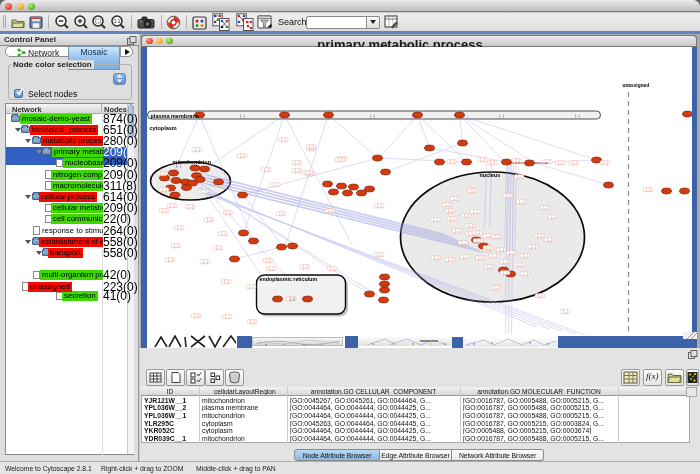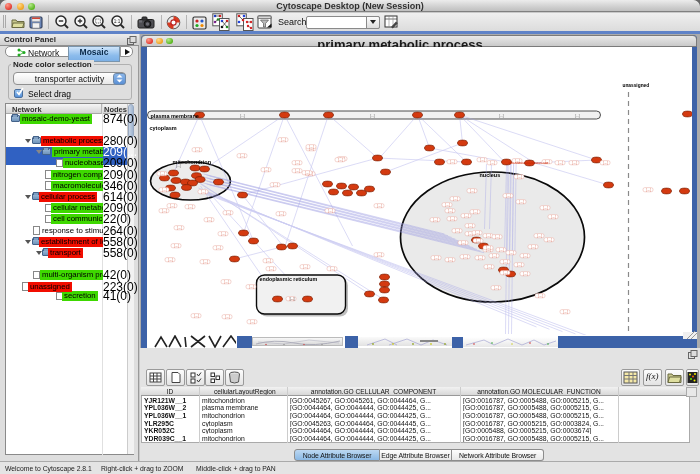--- a/index.html
+++ b/index.html
@@ -25,21 +25,20 @@
 .cell{position:absolute;font-size:6.8px;color:#111;white-space:nowrap;overflow:hidden}
 .statusbar{left:0;top:461px;width:700px;height:13px;background:#e4e4e4;border-top:1px solid #aaa}
 .stxt{top:464.5px;font-size:6.8px;color:#1a1a1a}
 .seg{position:absolute;top:0;height:12px;border:1px solid #8c8c8c;border-left:none;font-size:6.9px;letter-spacing:-0.1px;text-align:center;line-height:12px;color:#111;background:linear-gradient(#fdfdfd,#e8e8e8)}
 </style></head><body>
 <div class="app">
 <div class="abs titlebar"></div>
 <div class="abs tl" style="left:5px;background:radial-gradient(circle at 35% 30%,#ff9a8a,#e33a30 70%)"></div>
 <div class="abs tl" style="left:17px;background:radial-gradient(circle at 35% 30%,#ffd98a,#efa321 70%)"></div>
 <div class="abs tl" style="left:28px;background:radial-gradient(circle at 35% 30%,#b5e889,#58b620 70%)"></div>
-<div class="abs apptitle">Cytoscape Desktop (New Session)</div>
 <div class="abs toolbar"></div>
 <div class="abs" style="left:3px;top:15px;width:1px;height:13px;background:#aaa"></div>
 <div class="abs" style="left:5px;top:15px;width:1px;height:13px;background:#aaa"></div>
 <svg class="abs" style="left:11px;top:16px" width="14" height="13" viewBox="0 0 14 13">
       <path d="M1 4 L5 4 L6 5.5 L13 5.5 L13 11.5 L1 11.5 Z" fill="#c9c98e" stroke="#6a6a40" stroke-width="1"></path>
       <path d="M2 7 L13 7 L11.6 11.5 L1 11.5 Z" fill="#dede9f" stroke="#6a6a40" stroke-width="1"></path>
     </svg>
 <svg class="abs" style="left:29px;top:16px" width="14" height="13" viewBox="0 0 14 13">
       <rect x="1" y="1" width="12" height="11" rx="1" fill="#6a86b8" stroke="#27334f"></rect>
       <rect x="3" y="1.5" width="8" height="4" fill="#e8e8e8" stroke="#999" stroke-width="0.5"></rect>
@@ -148,50 +147,55 @@
     </svg>
 <div class="abs" style="left:5px;top:46px;width:128px;height:11px;background:#fff;border:1px solid #8d8d8d;border-radius:5px"></div>
 <svg class="abs" style="left:17px;top:47.5px" width="9" height="9" viewBox="0 0 9 9">
       <circle cx="2" cy="2" r="1.5" fill="#2a2"></circle>
       <circle cx="2" cy="7" r="1.5" fill="#2a2"></circle>
       <circle cx="7" cy="4.5" r="1.5" fill="#2a2"></circle>
       <line x1="2" y1="2" x2="7" y2="4.5" stroke="#2a2" stroke-width="0.8"></line>
       <line x1="2" y1="7" x2="7" y2="4.5" stroke="#2a2" stroke-width="0.8"></line>
     </svg>
 <div class="abs" style="left:28px;top:47.5px;font-size:8.5px;color:#111">Network</div>
-<div class="abs" style="left:68px;top:46px;width:52px;height:16px;background:linear-gradient(#cfe5fa,#8cbcec 60%,#7cb0e6);border:1px solid #7a95ad;font-size:8.5px;font-weight:bold;color:#0c2c4c;text-align:center;line-height:10px">Mosaic</div>
+<div class="abs" style="left:68px;top:46px;width:52px;height:24px;background:linear-gradient(#cfe5fa,#8cbcec 60%,#7cb0e6);border:1px solid #7a95ad;font-size:8.5px;font-weight:normal;color:#0c2c4c;text-align:center;line-height:10px">Mosaic</div>
 <div class="abs" style="left:120px;top:46px;width:13px;height:11px;border-left:1px solid #999;border-radius:0 5px 5px 0"></div>
 <div class="abs" style="left:124.5px;top:48.5px;width:0;height:0;border-top:3px solid transparent;border-bottom:3px solid transparent;border-left:5px solid #111"></div>
 <div class="abs" style="left:8px;top:64px;width:124px;height:36px;border:1px solid #b0b0b0;border-radius:3px"></div>
 <div class="abs" style="left:11px;top:60px;background:#dedede;padding:0 2px;font-size:8px;font-weight:bold;color:#222">Node color selection</div>
-<div class="abs" style="left:13px;top:72px;width:113px;height:13px;background:linear-gradient(#ffffff,#e8e8e8);border:1px solid #909090;border-radius:4px;font-size:8.5px;color:#111;text-align:center;line-height:12px">transporter activity</div>
 <div class="abs" style="left:113px;top:72.5px;width:12.5px;height:12px;background:linear-gradient(#8ab6ea,#5a8fd4);border:1px solid #6c88a8;border-radius:3px"></div>
 <svg class="abs" style="left:115px;top:74px" width="9" height="10" viewBox="0 0 9 10">
       <path d="M4.5 0.5 L7.5 3.5 L1.5 3.5 Z" fill="#fff"></path>
       <path d="M4.5 8.5 L7.5 5.5 L1.5 5.5 Z" fill="#fff"></path>
     </svg>
 <div class="abs" style="left:14px;top:88.5px;width:9px;height:9px;background:linear-gradient(#9cc5f0,#5590d8);border:1px solid #4a6f9c;border-radius:2px"></div>
 <svg class="abs" style="left:14px;top:85px" width="12" height="12" viewBox="0 0 12 12">
       <path d="M3 7 L5 9.3 L9 3" fill="none" stroke="#fff" stroke-width="1.6"></path>
     </svg>
-<div class="abs" style="left:28px;top:89px;font-size:8.5px;color:#000">Select drag</div>
+<div class="abs" style="left:28px;top:89px;font-size:8.5px;color:#000">Select nodes</div>
 <div class="abs" style="left:5px;top:103px;width:129px;height:352px;background:#fff;border:1px solid #8a8a8a"></div>
 <div class="abs" style="left:6px;top:104px;width:121px;height:9.5px;background:linear-gradient(#f5f5f5,#d5d5d5);border-bottom:1px solid #a8a8a8;font-size:7.5px;font-weight:bold;color:#333">
       <span style="position:absolute;left:6px;top:0.5px">Network</span>
       <span style="position:absolute;left:98px;top:0.5px">Nodes</span>
     </div>
 <div class="abs" style="left:101px;top:104px;width:1px;height:9.5px;background:#b5b5b5"></div>
 <div class="abs" style="left:102px;top:104px;width:1px;height:351px;background:#e0e0e0"></div>
 <div class="abs" style="left:127px;top:104px;width:7px;height:350px;background:#f2f2f2;border-left:1px solid #ccc"></div>
 <div class="abs" style="left:127.5px;top:104px;width:6px;height:34px;background:linear-gradient(90deg,#c8d4e4,#9eb4d0);border:1px solid #98a8c0;border-radius:3px"></div>
 <div class="abs treerow" style="top:113.0px;">
 <span class="folder" style="left:5px"></span>
 <span class="lbl" style="left:14px;background:#3ed800;color:#000;max-width:83px;">mosaic-demo-yeast</span>
 <span class="val" style="color:#000">874(0)</span>
 </div>
+<div class="abs treerow" style="top:124.2px;">
+<span class="arr" style="left:9px;border-top-color:#555"></span>
+<span class="folder" style="left:15px"></span>
+<span class="lbl" style="left:24px;background:#f20d00;color:#000;max-width:73px;">biological_process</span>
+<span class="val" style="color:#000">651(0)</span>
+</div>
 <div class="abs treerow" style="top:135.4px;">
 <span class="arr" style="left:19px;border-top-color:#555"></span>
 <span class="folder" style="left:26px"></span>
 <span class="lbl" style="left:35px;background:#f20d00;color:#000;max-width:62px;">metabolic process</span>
 <span class="val" style="color:#000">280(0)</span>
 </div>
 <div class="abs treerow" style="top:146.6px;background:#3061c2;">
 <span class="arr" style="left:30px;border-top-color:#888"></span>
 <span class="folder" style="left:36px"></span>
 <span class="lbl" style="left:46px;background:#3ed800;color:#000;max-width:51px;">primary metabolic</span>
@@ -203,21 +207,21 @@
 <span class="val" style="color:#000">209(0)</span>
 </div>
 <div class="abs treerow" style="top:169.0px;">
 <span class="file" style="left:39px"></span>
 <span class="lbl" style="left:45px;background:#3ed800;color:#000;max-width:52px;">nitrogen compoun</span>
 <span class="val" style="color:#000">209(0)</span>
 </div>
 <div class="abs treerow" style="top:180.2px;">
 <span class="file" style="left:39px"></span>
 <span class="lbl" style="left:45px;background:#3ed800;color:#000;max-width:52px;">macromolecule m</span>
-<span class="val" style="color:#000">346(0)</span>
+<span class="val" style="color:#000">311(8)</span>
 </div>
 <div class="abs treerow" style="top:191.39999999999998px;">
 <span class="arr" style="left:19px;border-top-color:#555"></span>
 <span class="folder" style="left:26px"></span>
 <span class="lbl" style="left:33px;background:#f20d00;color:#000;max-width:64px;">cellular process</span>
 <span class="val" style="color:#000">614(0)</span>
 </div>
 <div class="abs treerow" style="top:202.6px;">
 <span class="file" style="left:39px"></span>
 <span class="lbl" style="left:45px;background:#3ed800;color:#000;max-width:52px;">cellular metaboli</span>

